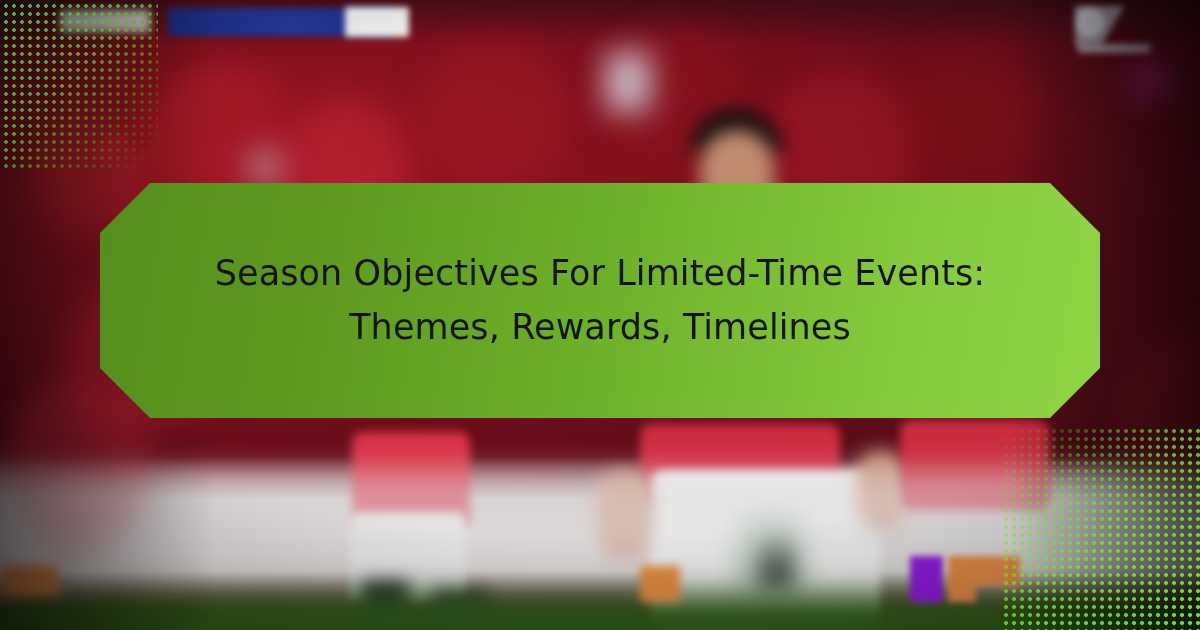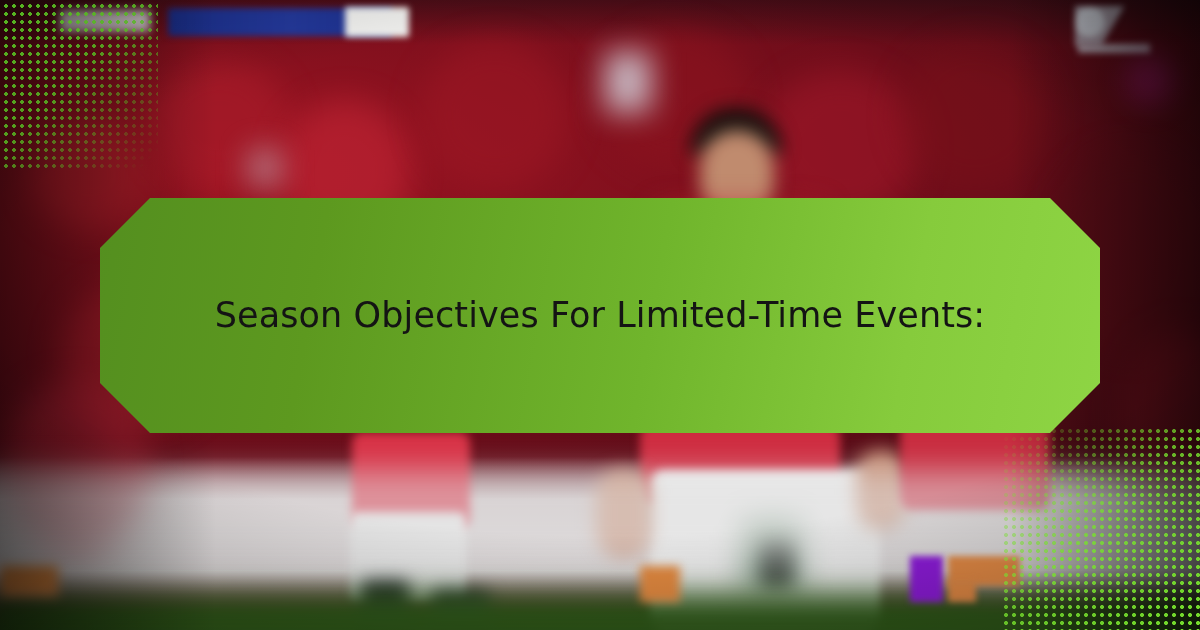--- a/index.html
+++ b/index.html
@@ -200,21 +200,21 @@
     width: 200px; height: 205px;
     background-image: radial-gradient(circle, #77e02e 1.9px, rgba(0,0,0,0) 2.2px);
     -webkit-mask-image: linear-gradient(315deg, rgba(0,0,0,1) 0%, rgba(0,0,0,0.8) 50%, rgba(0,0,0,0) 98%);
     mask-image: linear-gradient(315deg, rgba(0,0,0,1) 0%, rgba(0,0,0,0.8) 50%, rgba(0,0,0,0) 98%);
   }
 
   
   .banner {
     position: absolute;
     left: 100px;
-    top: 198px;
+    top: 183px;
     width: 1000px;
     height: 235px;
     background: linear-gradient(100deg, #548f1f 0%, #5d991f 22%, #70b52c 55%, #86cb3c 80%, #8ed544 100%);
     clip-path: polygon(
       50px 0,
       calc(100% - 50px) 0,
       100% 50px,
       100% calc(100% - 50px),
       calc(100% - 50px) 100%,
       50px 100%,
@@ -299,16 +299,17 @@
 
     <div class="vignette"></div>
   </div>
 
   <div class="dots dots-tl"></div>
   <div class="dots dots-br"></div>
 
   <div class="banner">
     <div class="banner-title">
       <span>Season Objectives For Limited-Time Events:</span><br>
+      <span>Themes, Rewards, Timelines</span>
     </div>
   </div>
 
 </div>
 
 </body></html>

